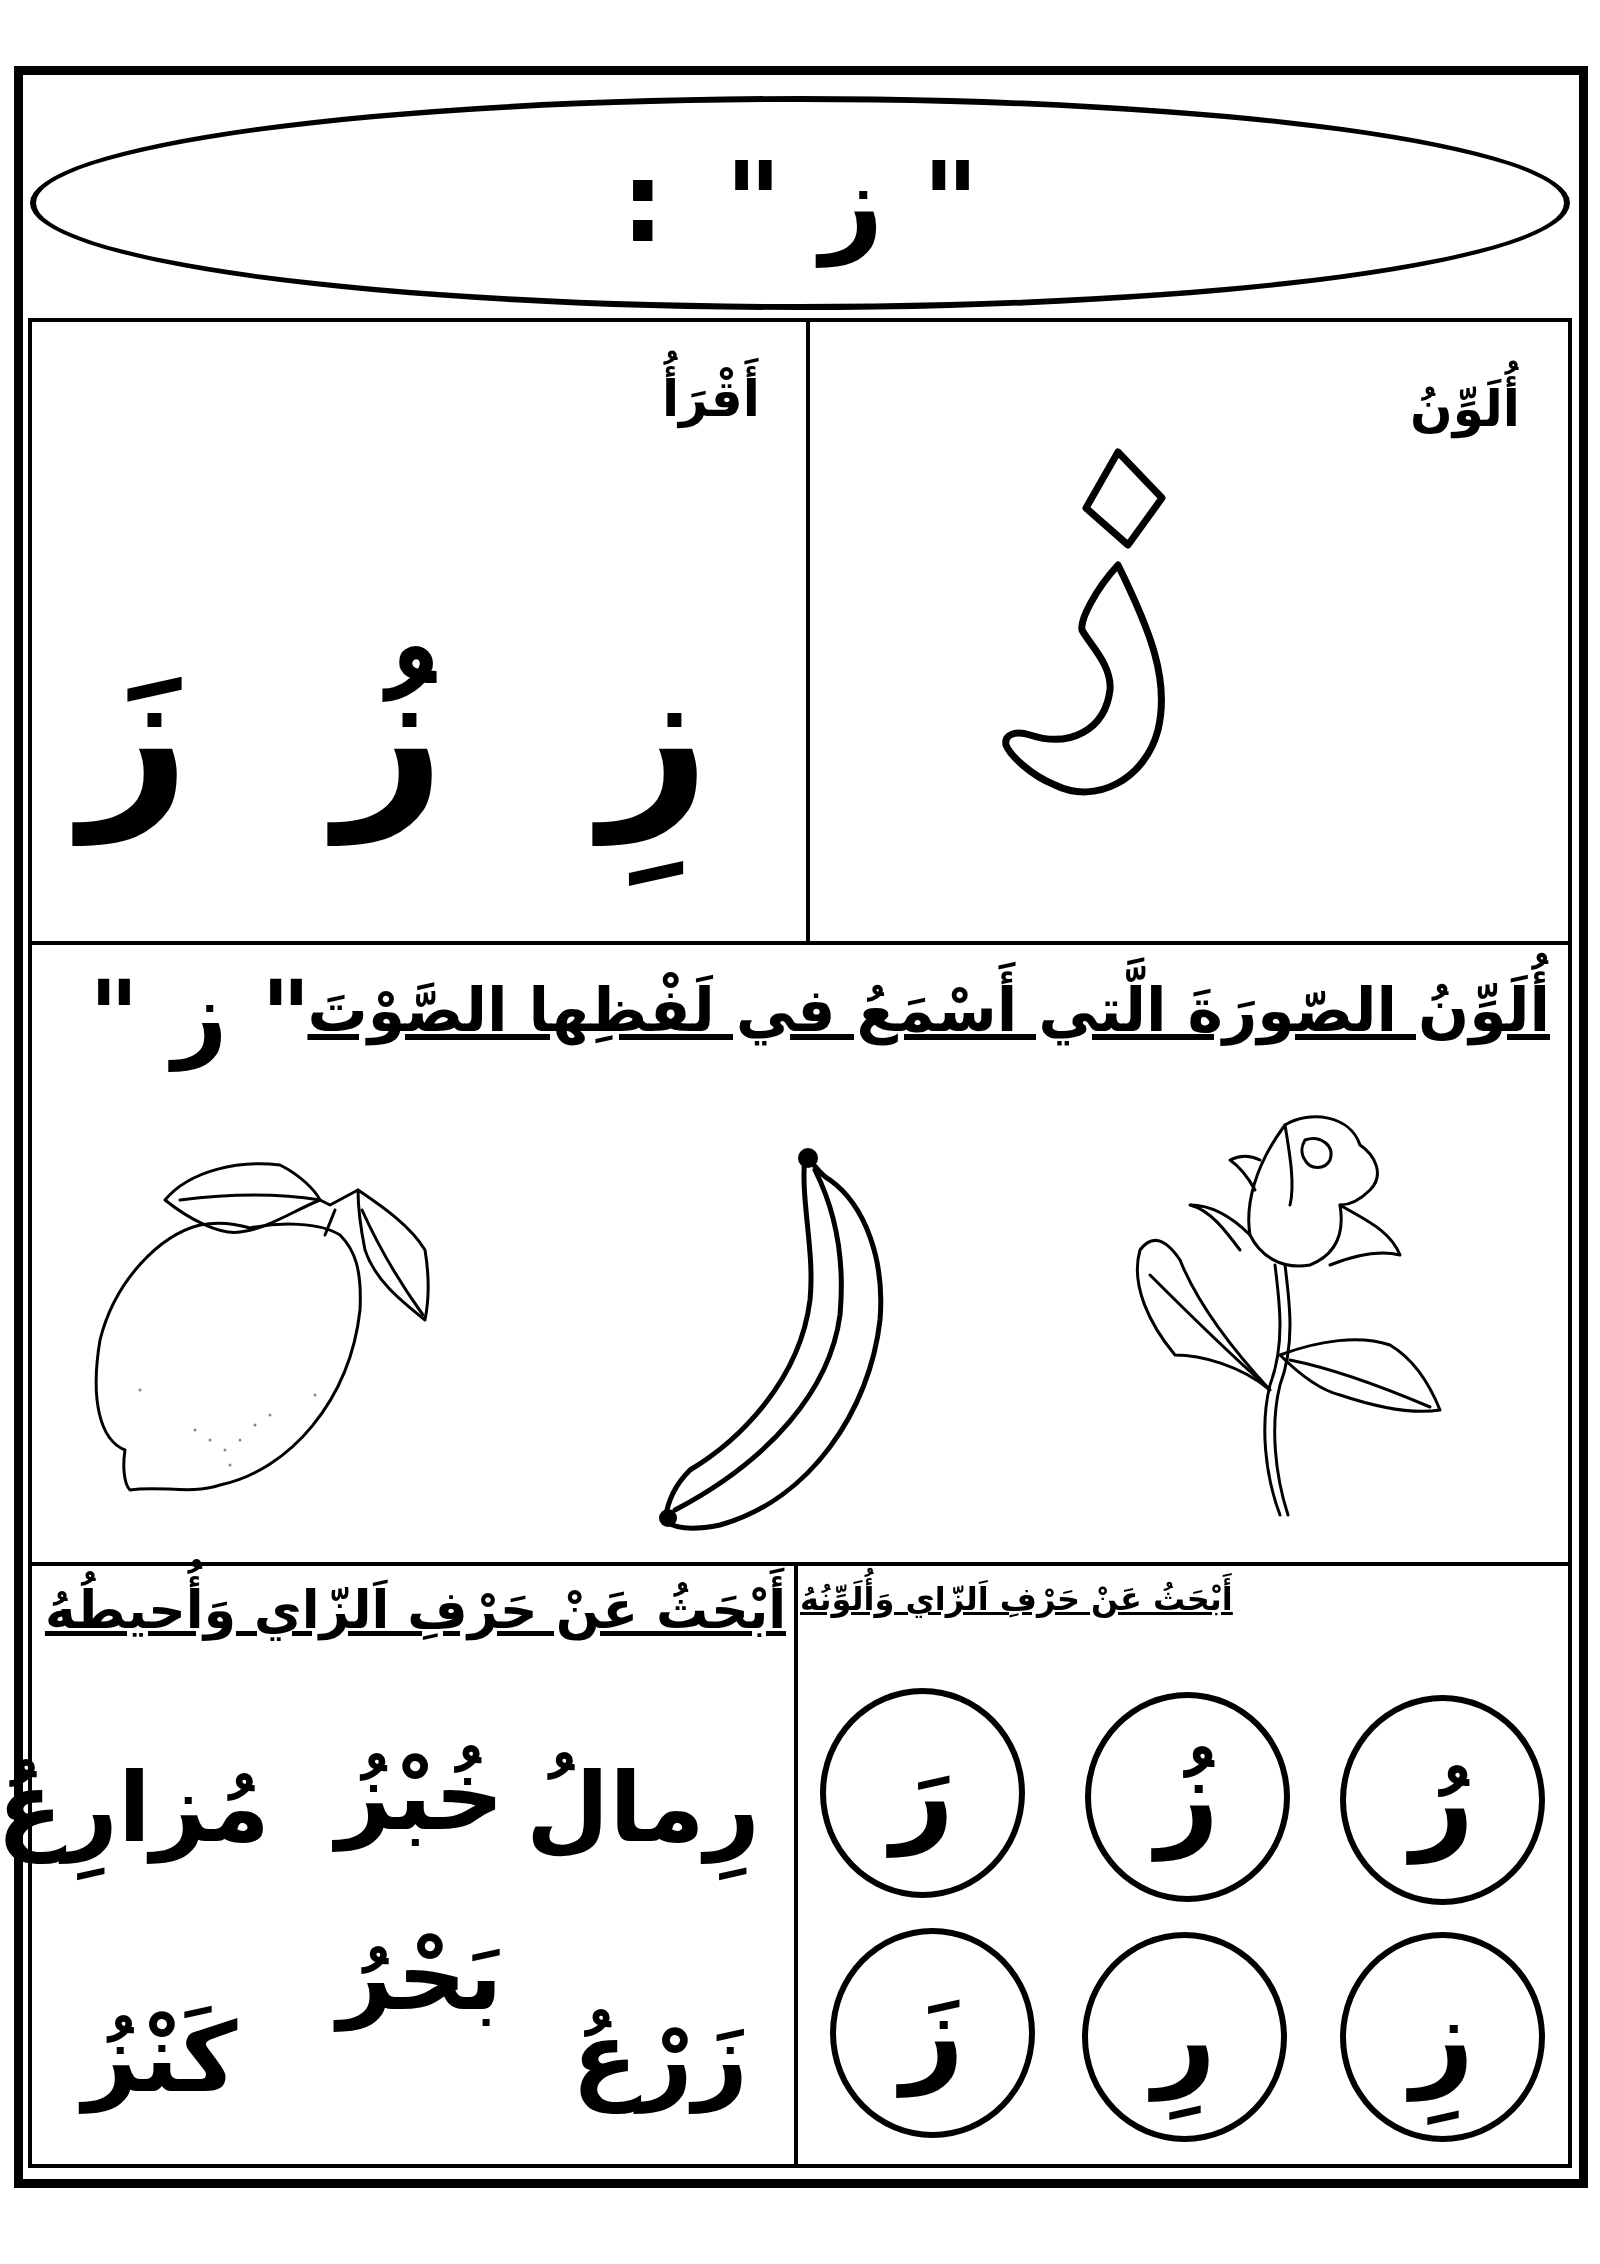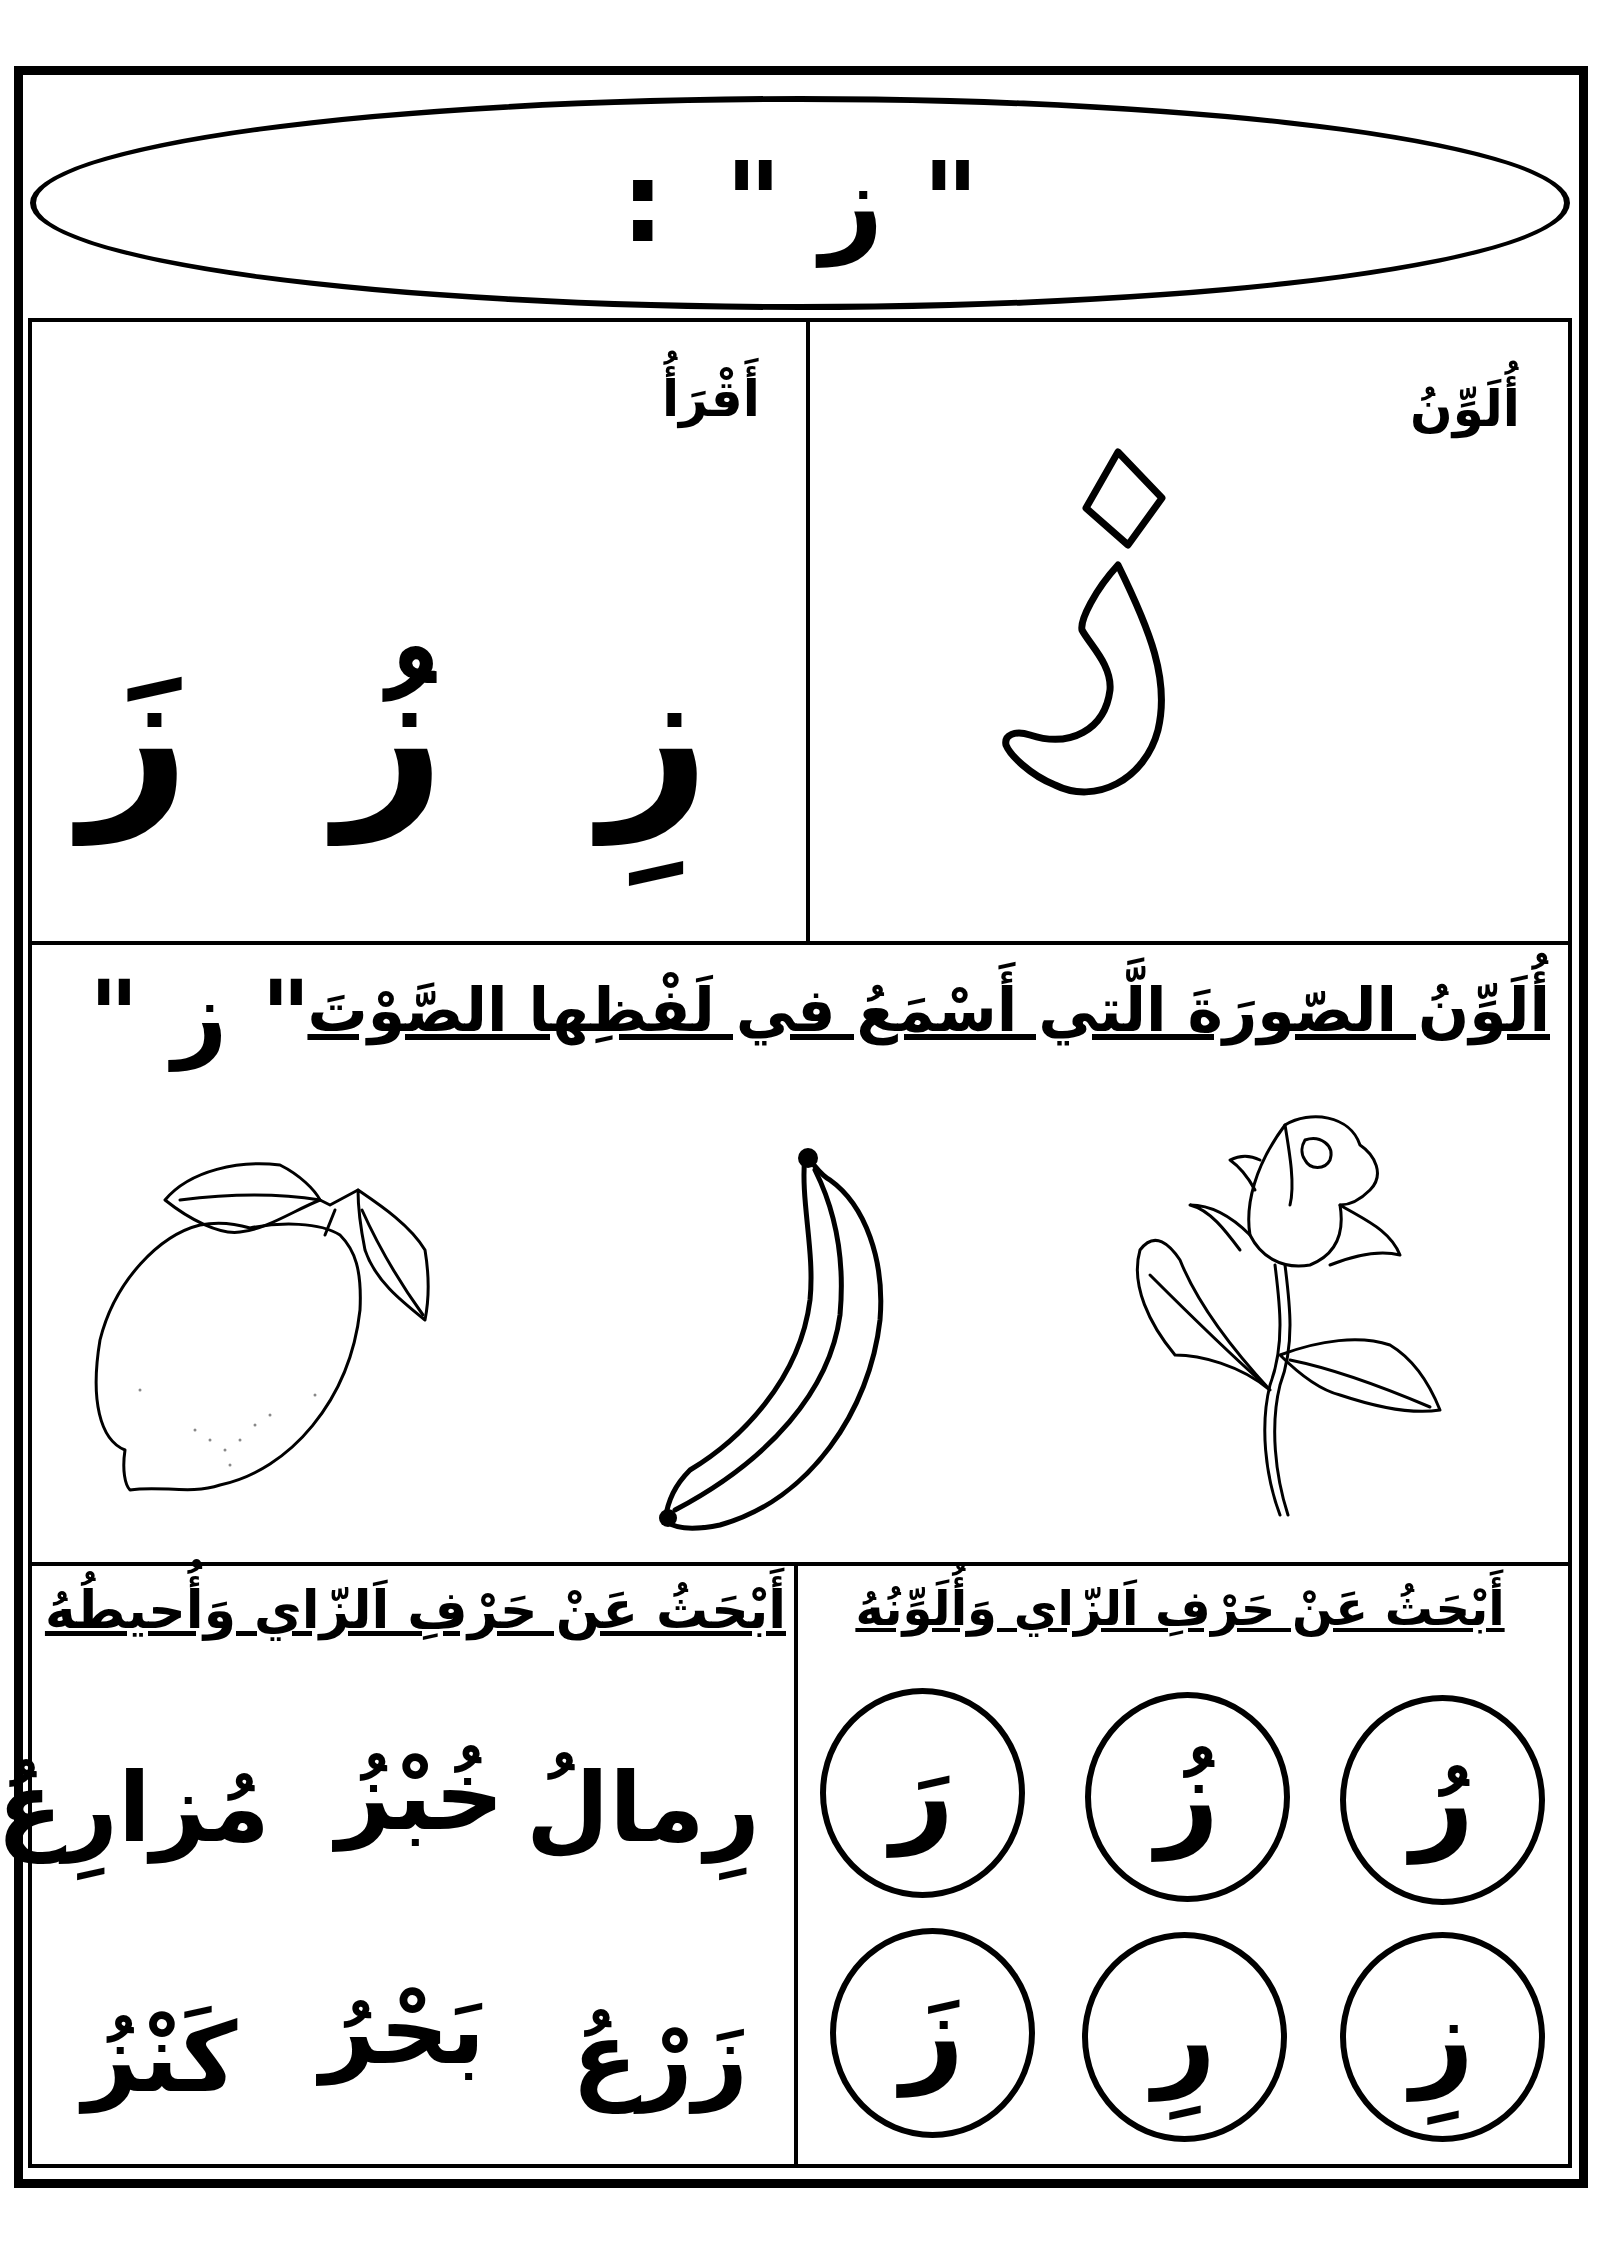--- a/index.html
+++ b/index.html
@@ -99,22 +99,22 @@
 </svg>
 
 <div class="panel" style="left:28px; top:1562px; width:770px; height:606px;"></div>
 <div class="panel" style="left:794px; top:1562px; width:778px; height:606px;"></div>
 
 <div class="abs ar instr" style="left:36px; top:1580px; width:750px; text-align:right; font-size:52px;">أَبْحَثُ عَنْ حَرْفِ اَلزّاي وَأُحيطُهُ</div>
 <div class="abs ar word" style="left:560px; top:1760px; width:200px; text-align:center;">رِمالُ</div>
 <div class="abs ar word" style="left:320px; top:1748px; width:200px; text-align:center;">خُبْزُ</div>
 <div class="abs ar word" style="left:50px; top:1760px; width:220px; text-align:left;">مُزارِعُ</div>
 <div class="abs ar word" style="left:560px; top:2010px; width:200px; text-align:center;">زَرْعُ</div>
-<div class="abs ar word" style="left:320px; top:1982px; width:200px; text-align:left;">بَحْرُ</div>
+<div class="abs ar word" style="left:320px; top:1928px; width:200px; text-align:center;">بَحْرُ</div>
 <div class="abs ar word" style="left:50px; top:2010px; width:220px; text-align:center;">كَنْزُ</div>
 
-<div class="abs ar instr" style="left:800px; top:1580px; width:760px; text-align:center; font-size:48px;">أَبْحَثُ عَنْ حَرْفِ اَلزّاي وَأُلَوِّنُهُ</div>
+<div class="abs ar instr" style="left:800px; top:1580px; width:760px; text-align:left; font-size:32px;">أَبْحَثُ عَنْ حَرْفِ اَلزّاي وَأُلَوِّنُهُ</div>
 <div class="circle" style="left:1340px; top:1695px;">رُ</div>
 <div class="circle" style="left:1085px; top:1692px;">زُ</div>
 <div class="circle" style="left:820px; top:1688px;">رَ</div>
 <div class="circle" style="left:1340px; top:1932px;">زِ</div>
 <div class="circle" style="left:1082px; top:1932px;">رِ</div>
 <div class="circle" style="left:830px; top:1928px;">زَ</div>
 
 </body></html>

